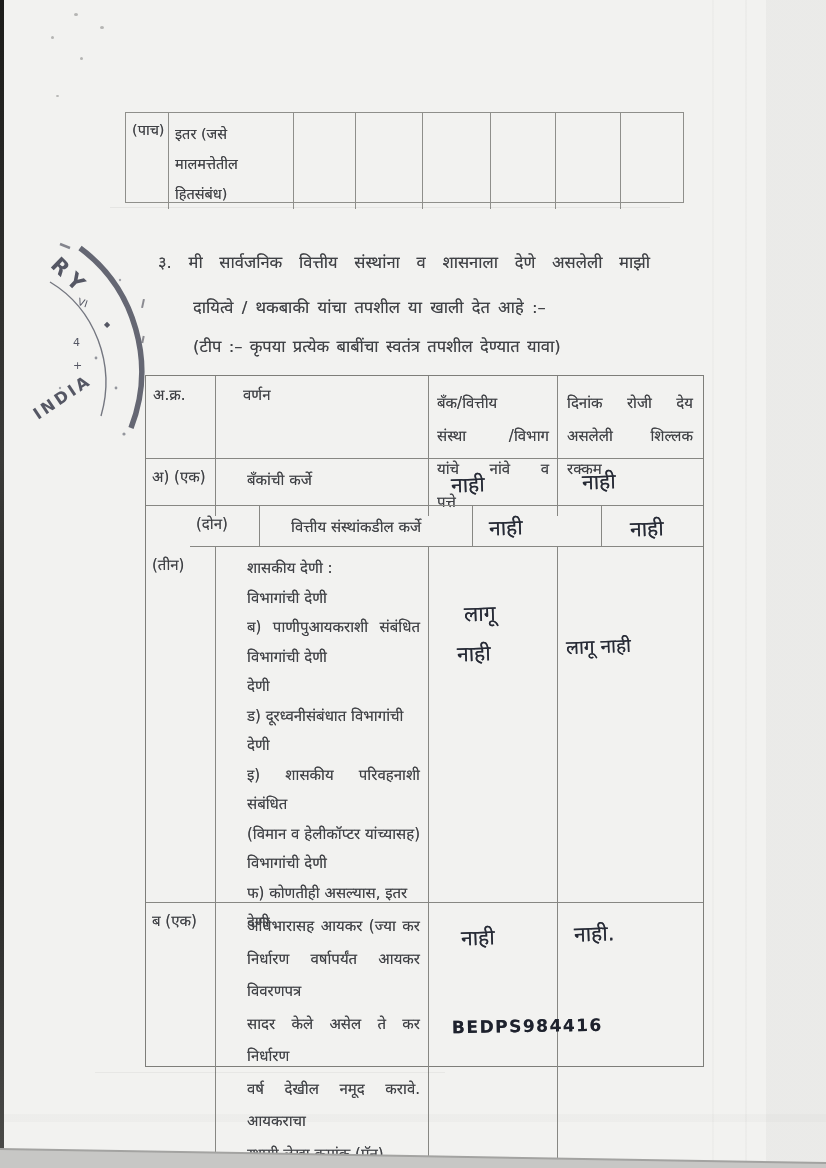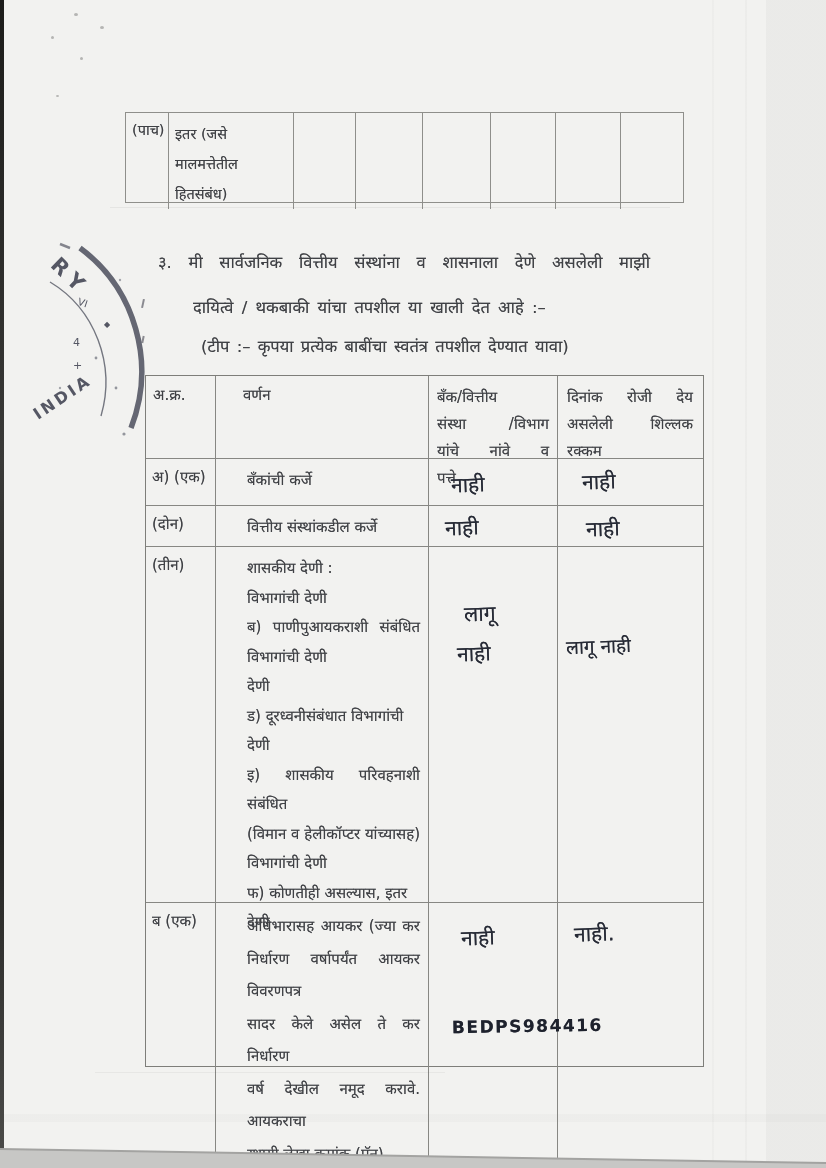--- a/index.html
+++ b/index.html
@@ -40,21 +40,21 @@
     border:1px solid #7e7e7a;}
   .mrow{display:grid;grid-template-columns:70px 213px 129px 145px;
     border-bottom:1px solid #8787830;border-bottom:1px solid #878783;position:relative;}
   .mrow:last-child{border-bottom:none;}
   .mcell{border-right:1px solid #878783;position:relative;font-size:15px;}
   .mcell:last-child{border-right:none;}
   .serial{padding:7px 2px 0 6px;}
   .desc{padding:7px 8px 0 31px;}
   .desc div{line-height:29.5px;}
   .hdr .mcell{padding-top:8px;}
-  .hdr .c3 div,.hdr .c4 div{line-height:27px;}
+  .hdr .c3 div,.hdr .c4 div{line-height:27px;margin-top:6px;}
   .hdr .c3{padding:8px 8px 0 8px;}
   .hdr .c4{padding:8px 10px 0 9px;}
   .row4 .desc div{line-height:32.5px;}
   
   .hw{position:absolute;font-size:21px;color:#262a35;white-space:nowrap;
     transform:rotate(-2deg);text-shadow:0 0 0.6px rgba(30,34,48,0.7);}
   .pan-hw{position:absolute;font-size:17px;font-weight:bold;color:#1e222d;
     letter-spacing:1.5px;transform:rotate(-1deg);white-space:nowrap;
     text-shadow:0 0 0.5px rgba(30,34,48,0.6);}
   
@@ -89,21 +89,21 @@
     <div class="cell"></div>
     <div class="cell"></div>
     <div class="cell"></div>
     <div class="cell"></div>
     <div class="cell"></div>
   </div>
   <div class="ghost-line" style="left:110px;top:207px;width:560px;height:1px;opacity:.35;"></div>
 
   <div class="para-line jl just pt" style="left:158px;top:250px;width:492px;">३. मी सार्वजनिक वित्तीय संस्थांना व शासनाला देणे असलेली माझी</div>
   <div class="para-line pt" style="left:193px;top:295px;word-spacing:3px;">दायित्वे / थकबाकी यांचा तपशील या खाली देत आहे :–</div>
-  <div class="para-line pt" style="left:193px;top:334px;word-spacing:2px;margin-left:8px;">(टीप :– कृपया प्रत्येक बाबींचा स्वतंत्र तपशील देण्यात यावा)</div>
+  <div class="para-line pt" style="left:193px;top:334px;word-spacing:2px;">(टीप :– कृपया प्रत्येक बाबींचा स्वतंत्र तपशील देण्यात यावा)</div>
 
   <svg class="stamp" viewBox="0 0 145 205">
     <g fill="none" stroke="#3a3d4c">
       <path d="M 80 12 A 148 152 0 0 1 131 192" stroke-width="5.5" opacity="0.9"></path>
       <path d="M 50 46 A 112 116 0 0 1 101 180" stroke-width="1.4" opacity="0.8"></path>
       <path d="M 60 8 L 70 12" stroke-width="2.5" opacity="0.7"></path>
     </g>
     <g fill="#3a3d4c" font-family="DejaVu Sans, sans-serif">
       <text x="52" y="36" font-size="21" font-weight="bold" letter-spacing="7" transform="rotate(44 58 30)">RY</text>
       <text x="78" y="70" font-size="10" transform="rotate(18 82 66)">VI</text>
@@ -143,21 +143,21 @@
         <div>बँकांची कर्जे</div>
       </div>
       <div class="mcell">
         <span class="hw" style="left:22px;top:11px;">नाही</span>
       </div>
       <div class="mcell">
         <span class="hw" style="left:24px;top:8px;">नाही</span>
       </div>
     </div>
 
-    <div class="mrow" style="height:40px;">
+    <div class="mrow" style="height:40px;margin-left:44px;">
       <div class="mcell serial">(दोन)</div>
       <div class="mcell desc">
         <div>वित्तीय संस्थांकडील कर्जे</div>
       </div>
       <div class="mcell">
         <span class="hw" style="left:16px;top:7px;">नाही</span>
       </div>
       <div class="mcell">
         <span class="hw" style="left:28px;top:8px;">नाही</span>
       </div>

